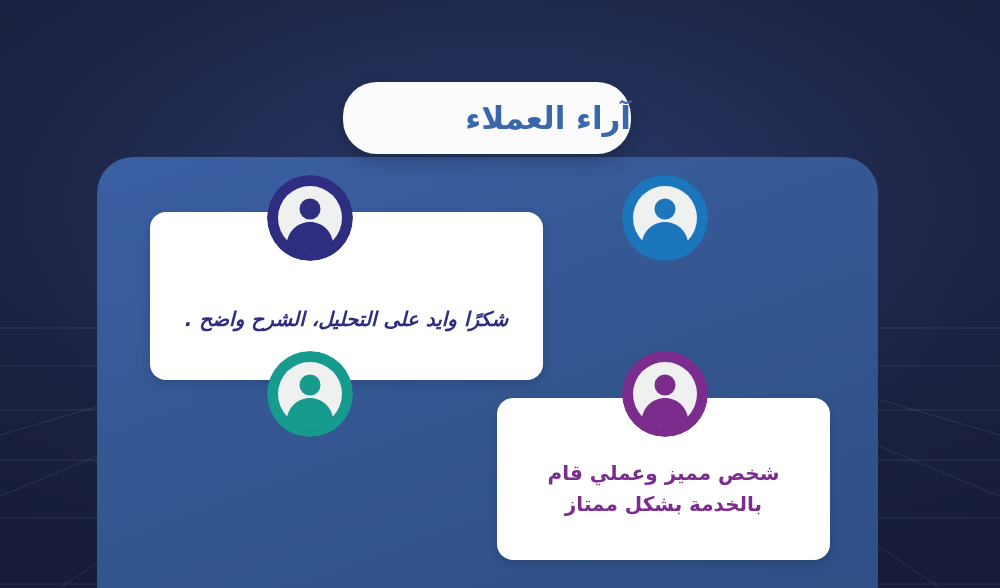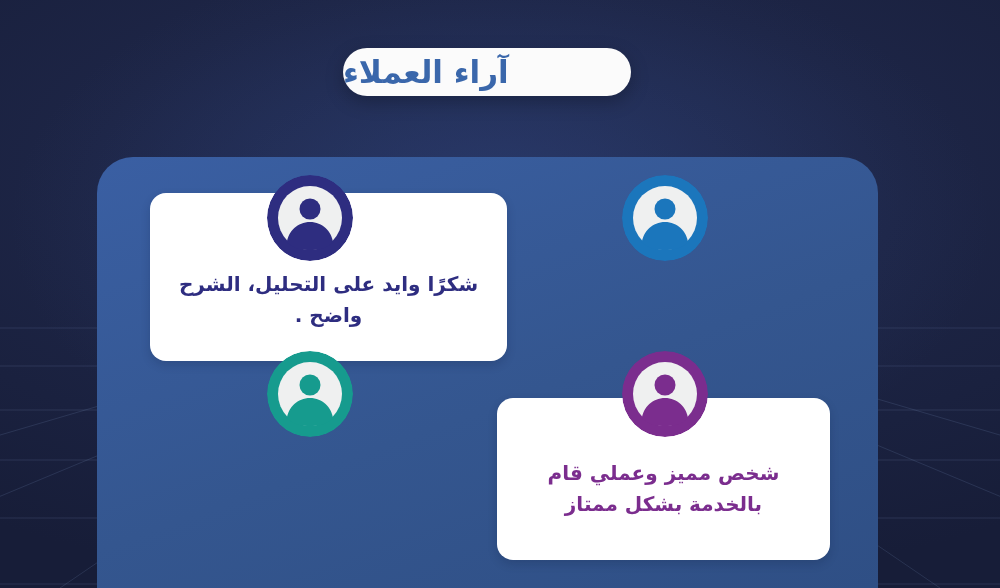--- a/index.html
+++ b/index.html
@@ -39,28 +39,28 @@
     inset: 0;
     pointer-events: none;
     background:
       radial-gradient(ellipse 700px 400px at 50% 38%, rgba(49,69,122,0.45) 0%, rgba(30,38,70,0.0) 70%);
   }
 
   
   .title-pill {
     position: absolute;
     left: 343px;
-    top: 48px;
+    top: 82px;
     width: 288px;
-    height: 48px;
+    height: 72px;
     background: #fbfbfb;
     border-radius: 34px;
     display: flex;
     align-items: center;
-    justify-content: flex-start;
+    justify-content: flex-end;
     box-shadow: 0 6px 18px rgba(0,0,0,0.25);
     z-index: 6;
   }
   .title-text {
     direction: rtl;
     font-size: 31px;
     font-weight: 700;
     color: #3a67ab;
     letter-spacing: 0px;
     line-height: 1;
@@ -95,21 +95,21 @@
     direction: rtl;
     text-align: center;
     font-size: 20px;
     font-weight: 700;
     line-height: 1.55;
     padding: 0 22px;
     width: 100%;
     box-sizing: border-box;
   }
 
-  .card-1 { left: 150px; top: 193px; width: 357px; height: 168px; }
+  .card-1 { left: 150px; top: 212px; width: 393px; height: 168px; font-style: italic; }
   .card-2 { left: 497px; top: 205px; width: 333px; height: 168px; }
   .card-3 { left: 150px; top: 398px; width: 327px; height: 162px; }
   .card-4 { left: 497px; top: 398px; width: 333px; height: 162px; }
 
   .card-1 .card-text { padding-top: 46px; }
   .card-2 .card-text { padding-top: 46px; }
   .card-3 .card-text { padding-top: 36px; }
   .card-4 .card-text { padding-top: 20px; text-align: center; }
 
   

